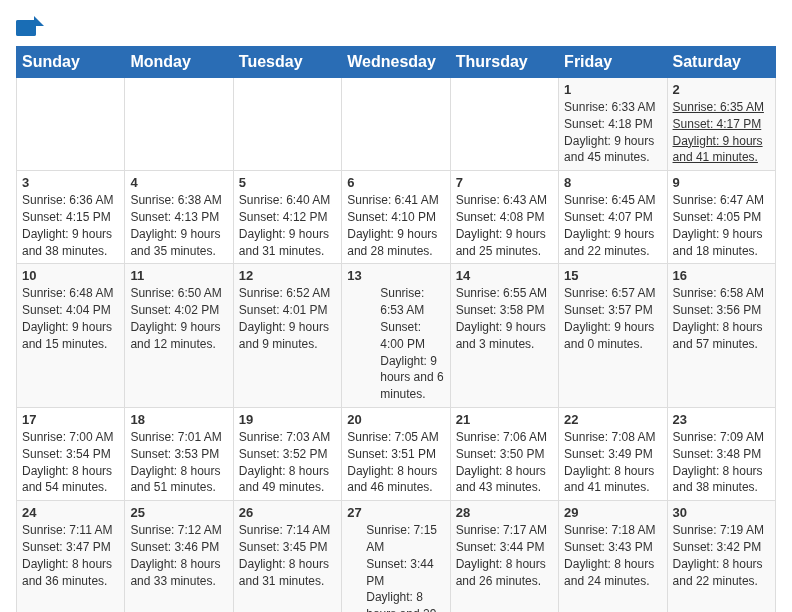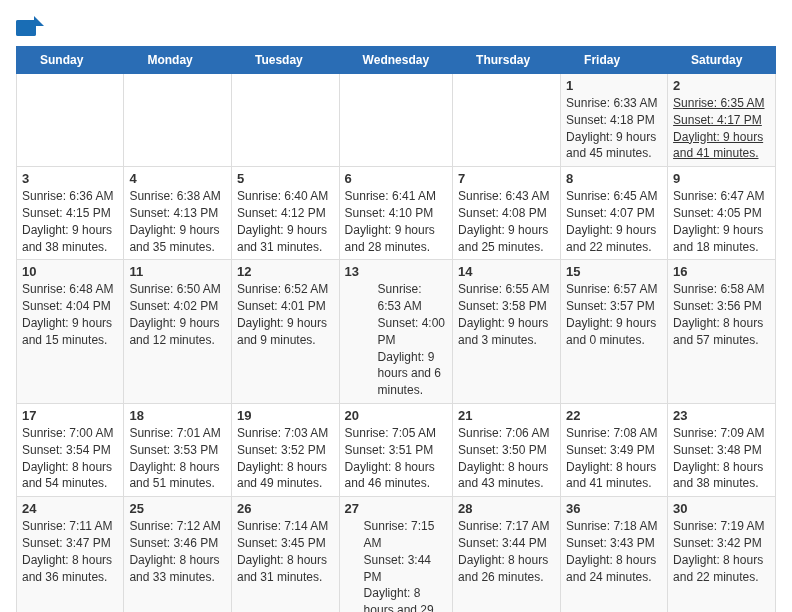--- a/index.html
+++ b/index.html
@@ -32,23 +32,23 @@
     .title-block { text-align: right; }
     .month-title { font-size: 36px; font-weight: 300; color: #333; }
     .location-title { font-size: 15px; color: #555; }
     table {
       width: 100%;
       border-collapse: collapse;
     }
     thead th {
       background: #2a6db5;
       color: #fff;
-      font-size: 12px;
+      font-size: 16px;
       font-weight: bold;
-      padding: 6px 23px;
+      padding: 6px 5px;
       text-align: left;
       border: 1px solid #2a6db5;
     }
     tbody td {
       vertical-align: top;
       padding: 4px 5px;
       font-size: 10.5px;
       color: #333;
       border: 1px solid #ddd;
       width: calc(100% / 7);
@@ -289,21 +289,21 @@
 Sunset: 3:44 PM
 Daylight: 8 hours and 29 minutes.</div>
         </td>
         <td>
           <span class="day-number">28</span>
           <div class="day-info" style="white-space: pre-line;">Sunrise: 7:17 AM
 Sunset: 3:44 PM
 Daylight: 8 hours and 26 minutes.</div>
         </td>
         <td>
-          <span class="day-number">36</span>
+          <span class="day-number">29</span>
           <div class="day-info" style="white-space: pre-line;">Sunrise: 7:18 AM
 Sunset: 3:43 PM
 Daylight: 8 hours and 24 minutes.</div>
         </td>
         <td>
           <span class="day-number">30</span>
           <div class="day-info" style="white-space: pre-line;">Sunrise: 7:19 AM
 Sunset: 3:42 PM
 Daylight: 8 hours and 22 minutes.</div>
         </td>

